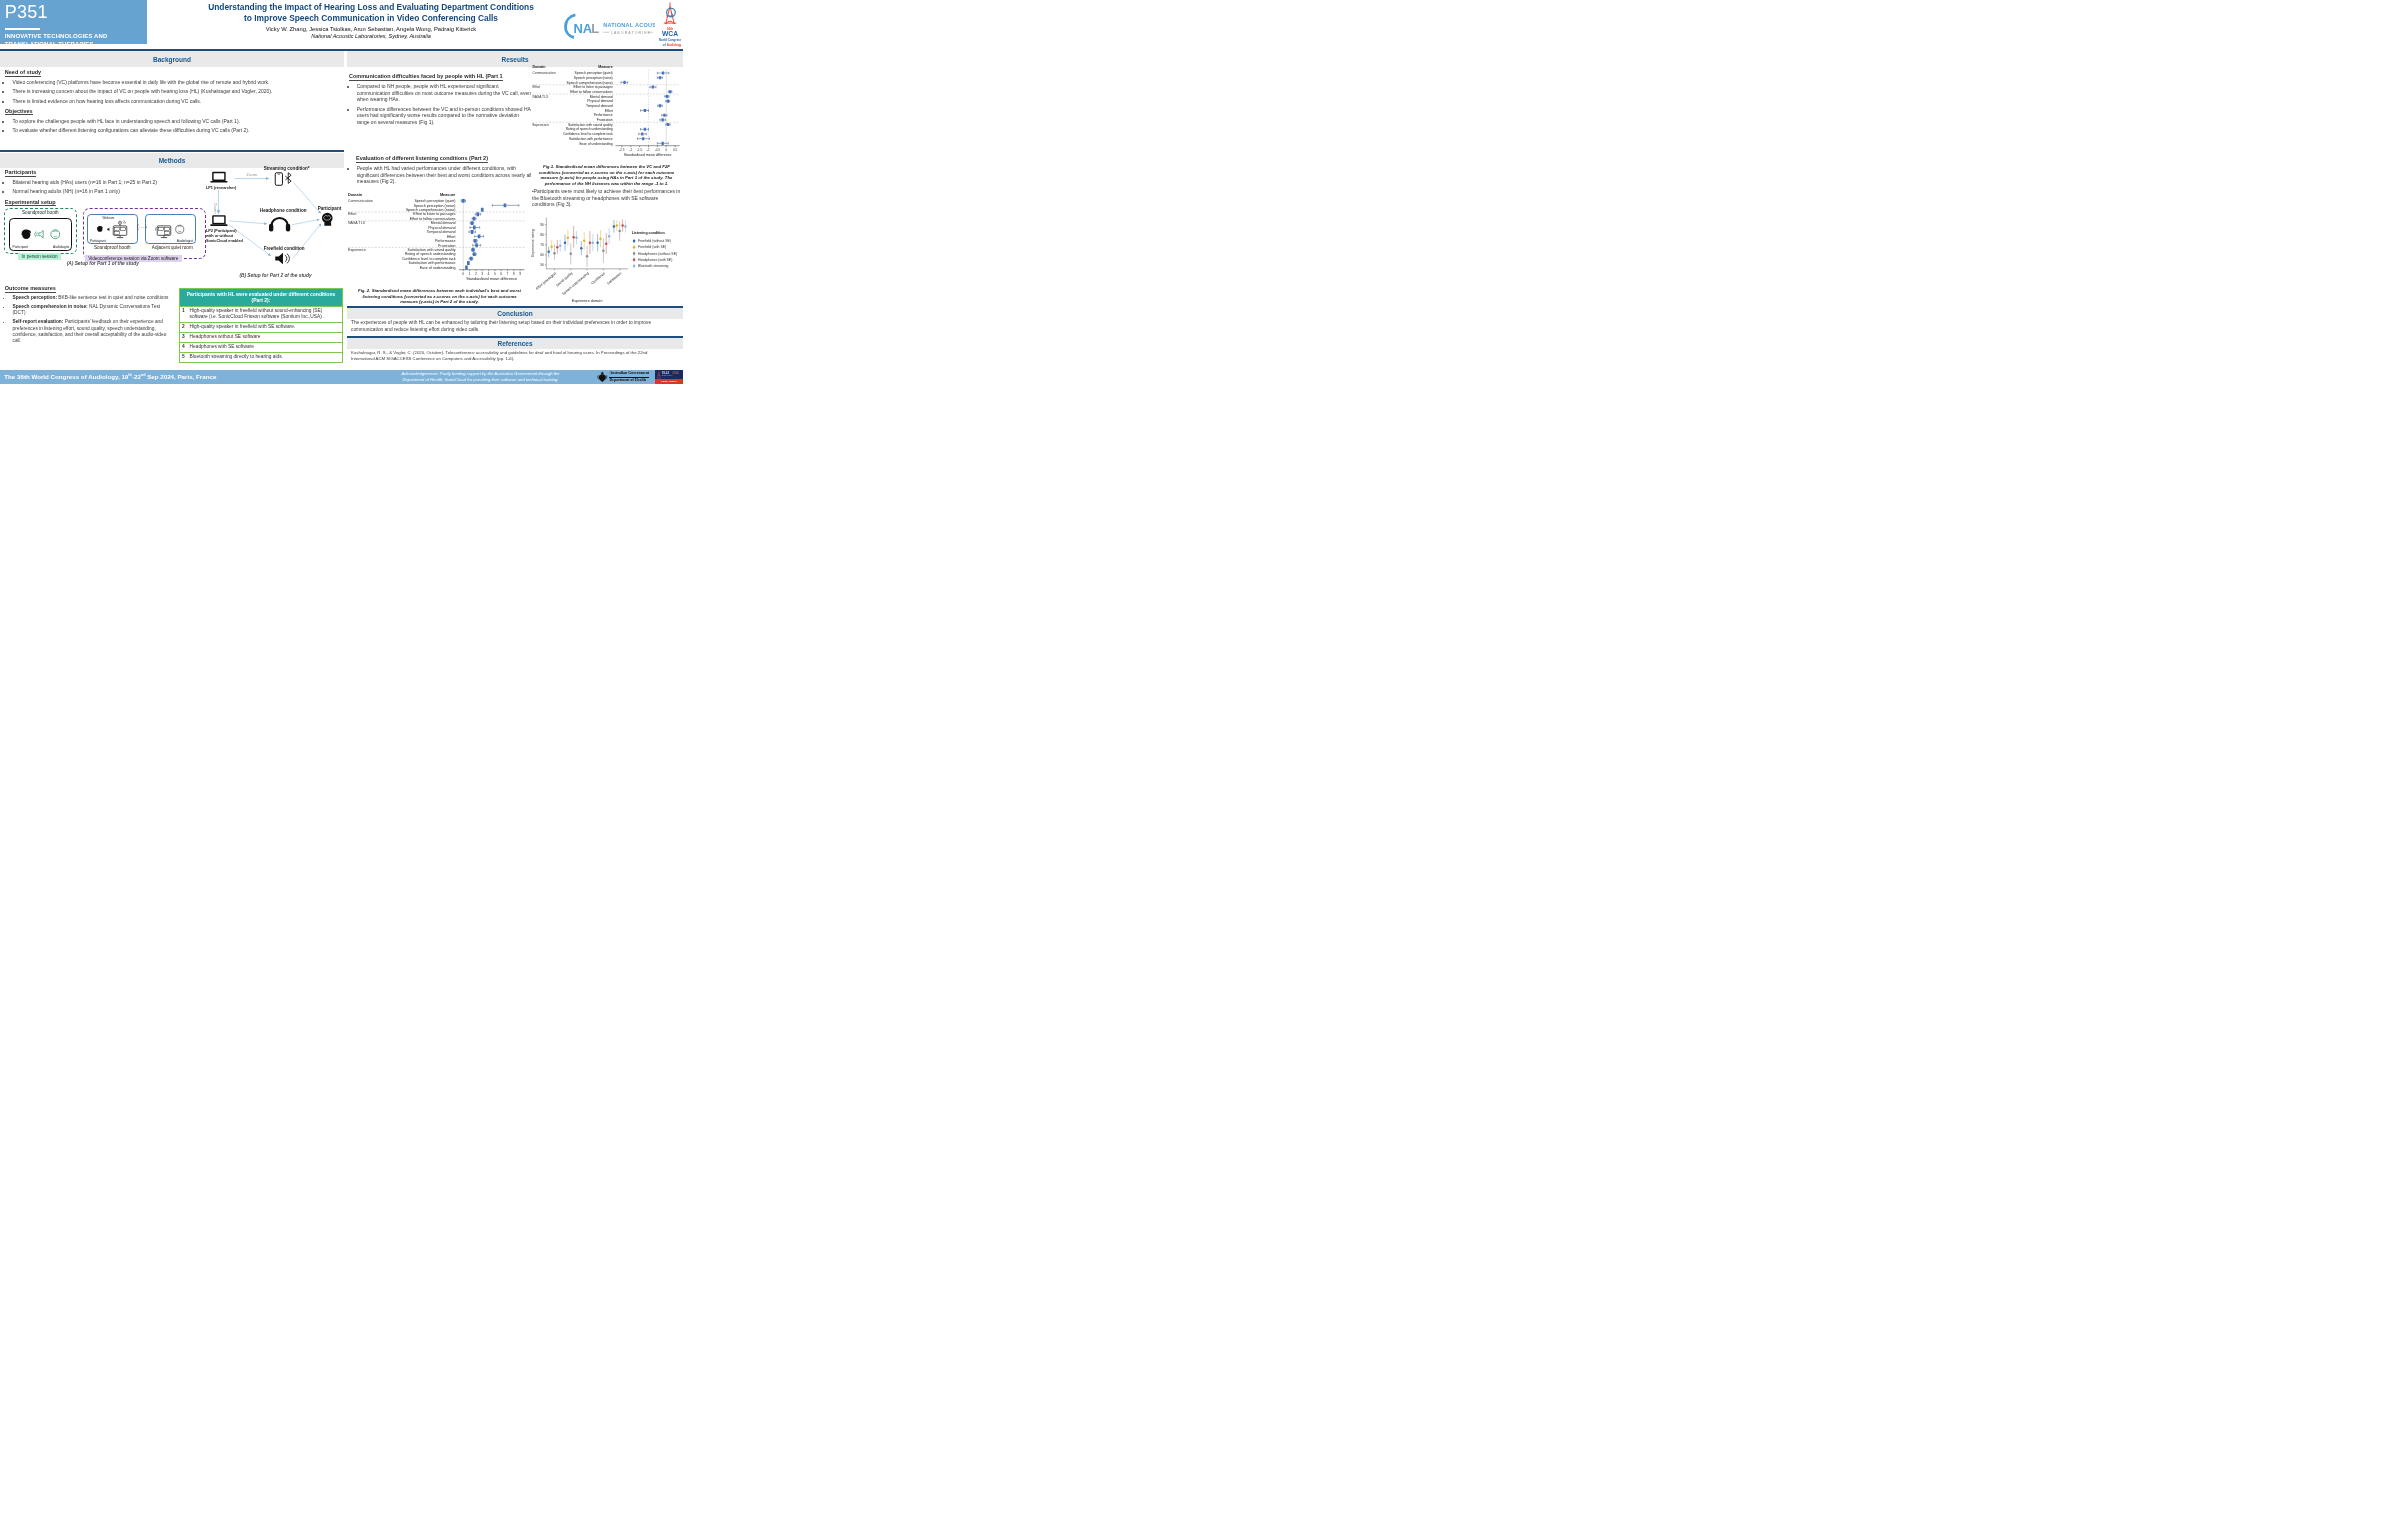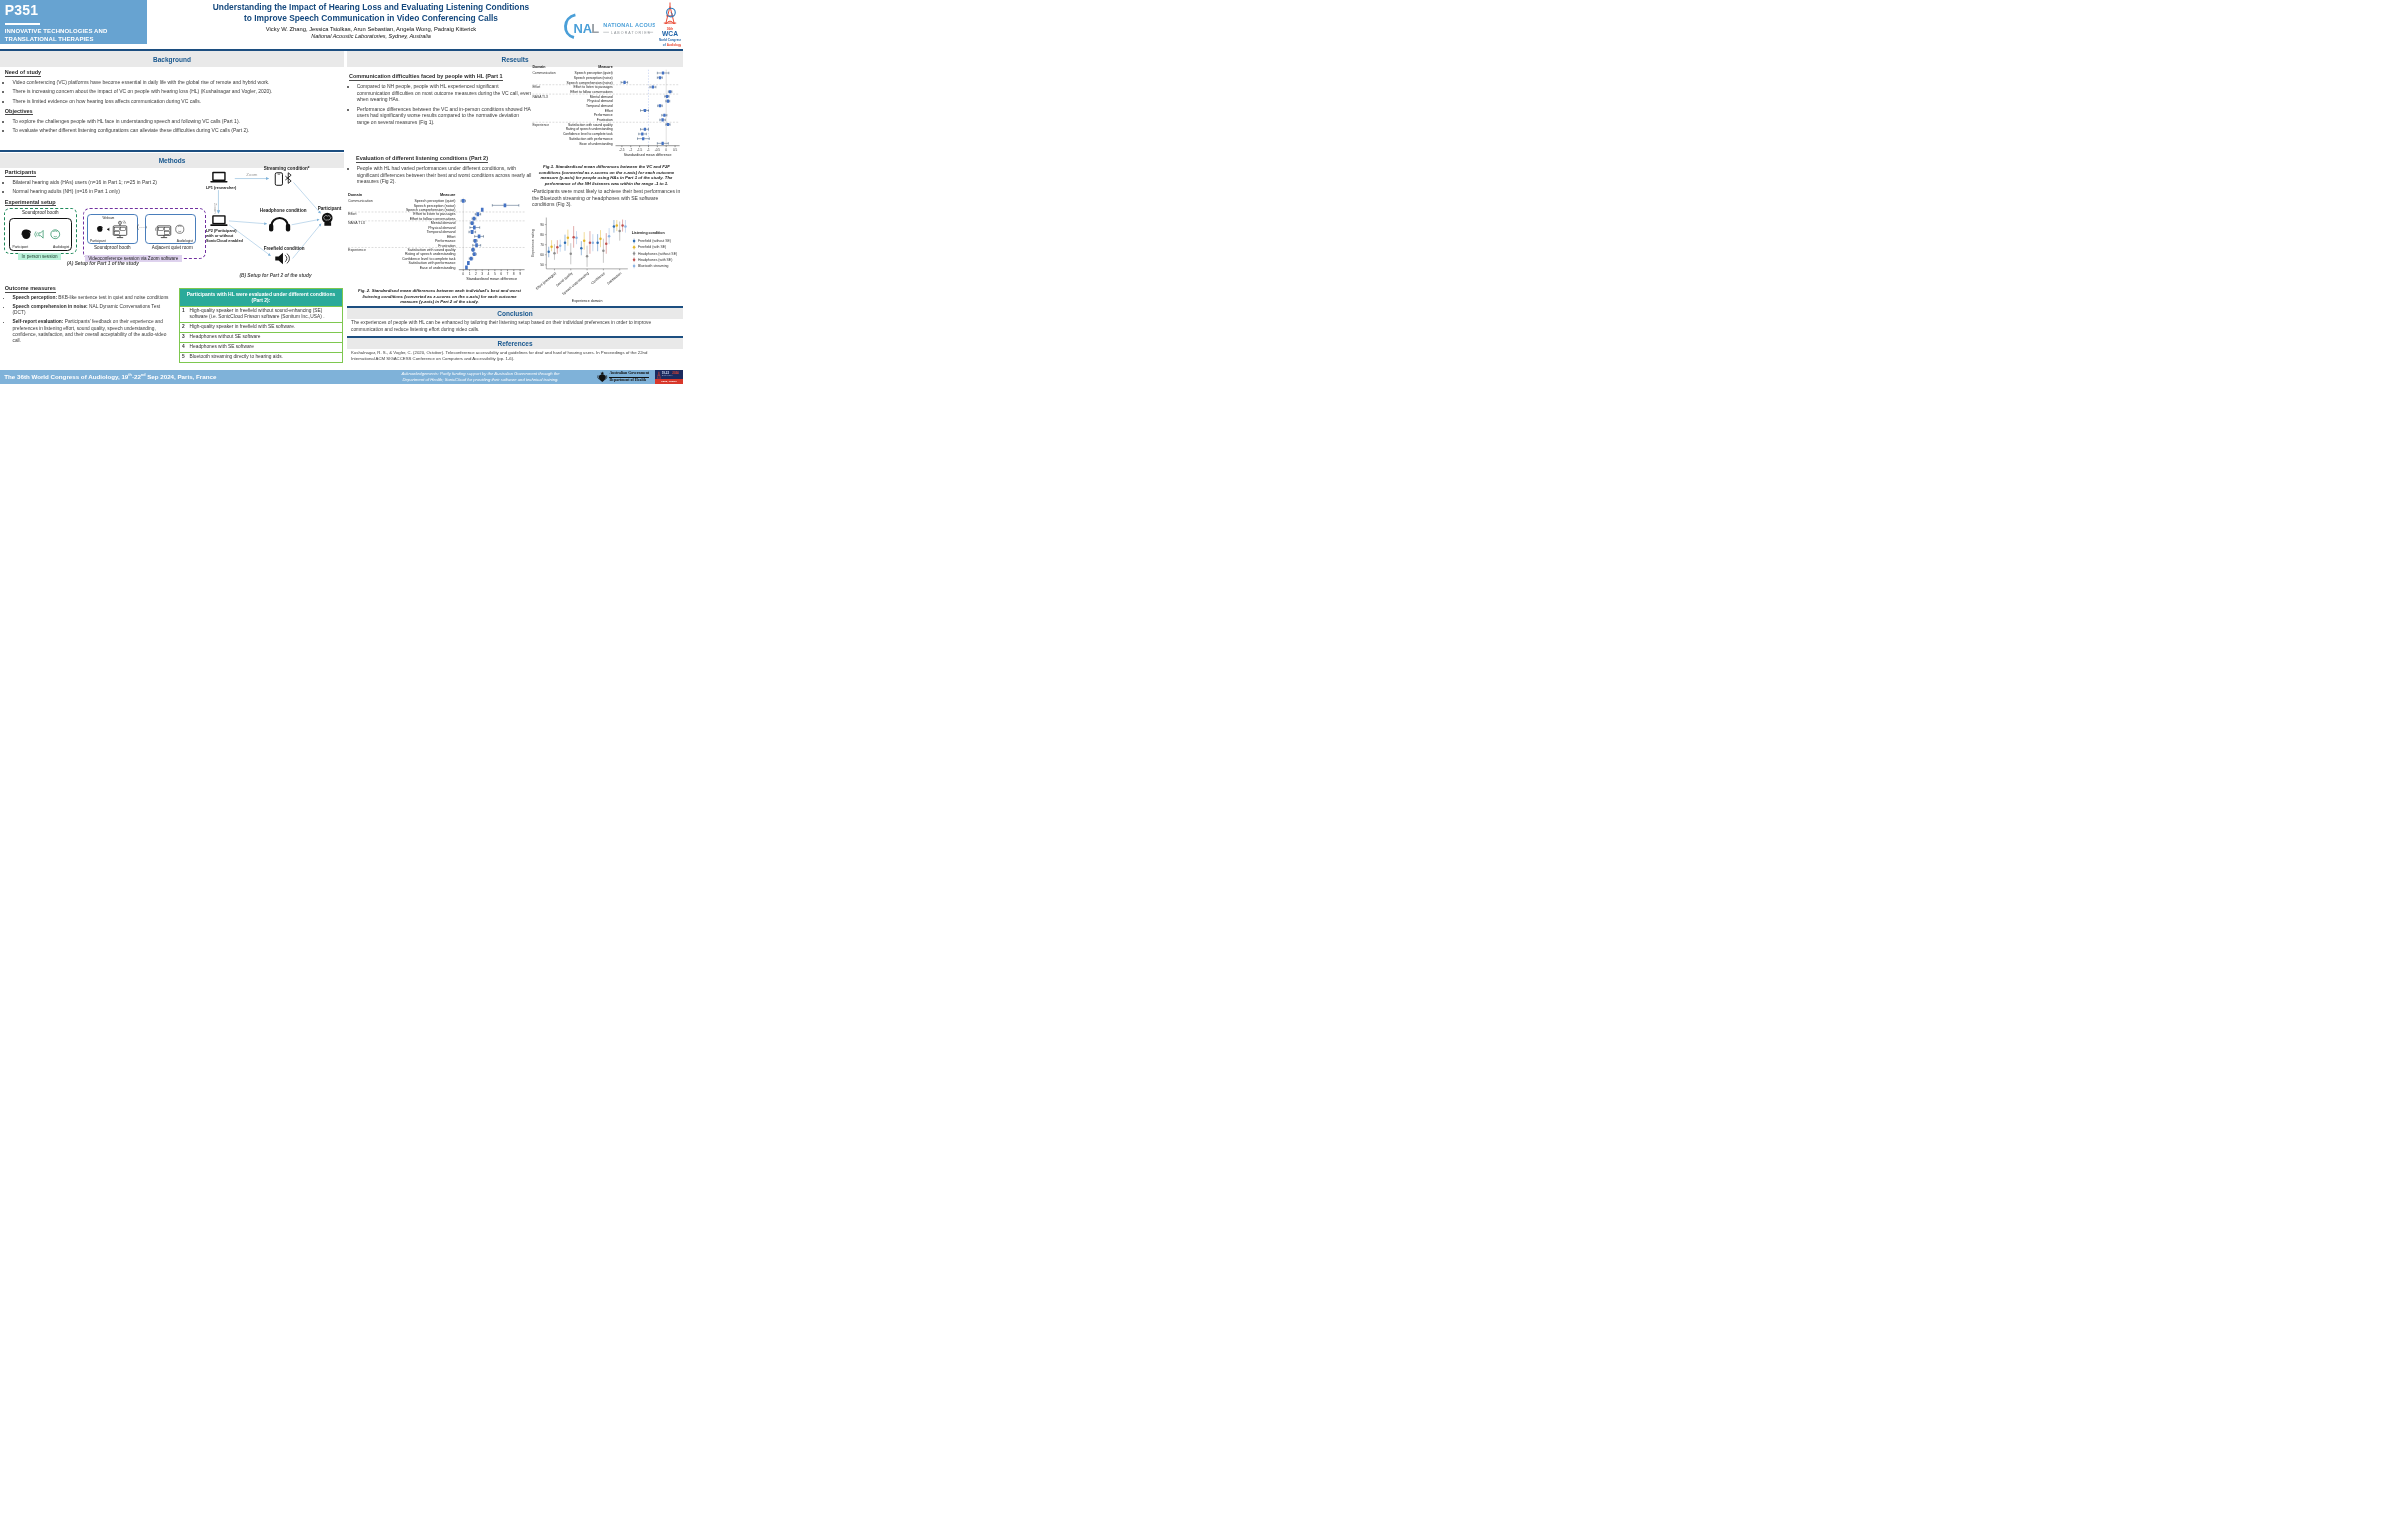--- a/index.html
+++ b/index.html
@@ -3,21 +3,21 @@
 <meta charset="utf-8">
 <style>
   html,body{margin:0;padding:0;background:#fff;}
   .poster{position:relative;width:683px;height:384px;overflow:hidden;background:#fff;
           font-family:"Liberation Sans",sans-serif;color:#2b2b2b;}
   svg text{font-family:"Liberation Sans",sans-serif;}
 
   
   #hdr-code{position:absolute;left:0;top:0;width:147px;height:44px;background:#67a3d1;color:#fff;
             box-sizing:border-box;padding:2.4px 4.8px;}
-  #hdr-code .code{font-size:14px;font-weight:bold;letter-spacing:0.2px;}
+  #hdr-code .code{font-size:18px;font-weight:normal;letter-spacing:0.2px;}
   #hdr-code .code-bar{width:35px;height:2.4px;background:#fff;margin:4.3px 0 3.4px;}
   #hdr-code .track{font-size:6px;font-weight:bold;line-height:1.3;letter-spacing:0.1px;}
   #hdr-title{position:absolute;left:150px;top:2.4px;width:442px;text-align:center;}
   #hdr-title .t{font-size:8.4px;font-weight:bold;color:#15497e;line-height:1.3;}
   #hdr-title .authors{font-size:5.8px;color:#111;margin-top:1.9px;}
   #hdr-title .affil{font-size:5.5px;font-style:italic;color:#111;margin-top:0.5px;}
   #nal-logo{position:absolute;left:561px;top:12.5px;width:94px;height:26px;}
   #wca-logo{position:absolute;left:659px;top:1px;width:22px;height:47px;}
 
   
@@ -119,21 +119,21 @@
     <div class="code">P351</div>
     <div class="code-bar"></div>
     <div class="track">
       <div>INNOVATIVE TECHNOLOGIES AND</div>
       <div>TRANSLATIONAL THERAPIES</div>
     </div>
   </div>
 
   <div id="hdr-title">
     <div class="t">
-      <div>Understanding the Impact of Hearing Loss and Evaluating Listening Conditions</div>
+      <div>Understanding the Impact of Hearing Loss and Evaluating Department Conditions</div>
       <div>to Improve Speech Communication in Video Conferencing Calls</div>
     </div>
     <div class="authors">Vicky W. Zhang, Jessica Tsiolkas, Arun Sebastian, Angela Wong, Padraig Kitterick</div>
     <div class="affil">National Acoustic Laboratories, Sydney, Australia</div>
   </div>
 
   <div id="nal-logo">
     <svg width="94" height="26" viewBox="0 0 196 54">
       <path d="M30 4 C4 10 2 44 27 51" stroke="#4a9fd8" stroke-width="6" fill="none"></path>
       <text x="26" y="41" font-size="27" font-weight="bold" fill="#4a9fd8">NA</text>

